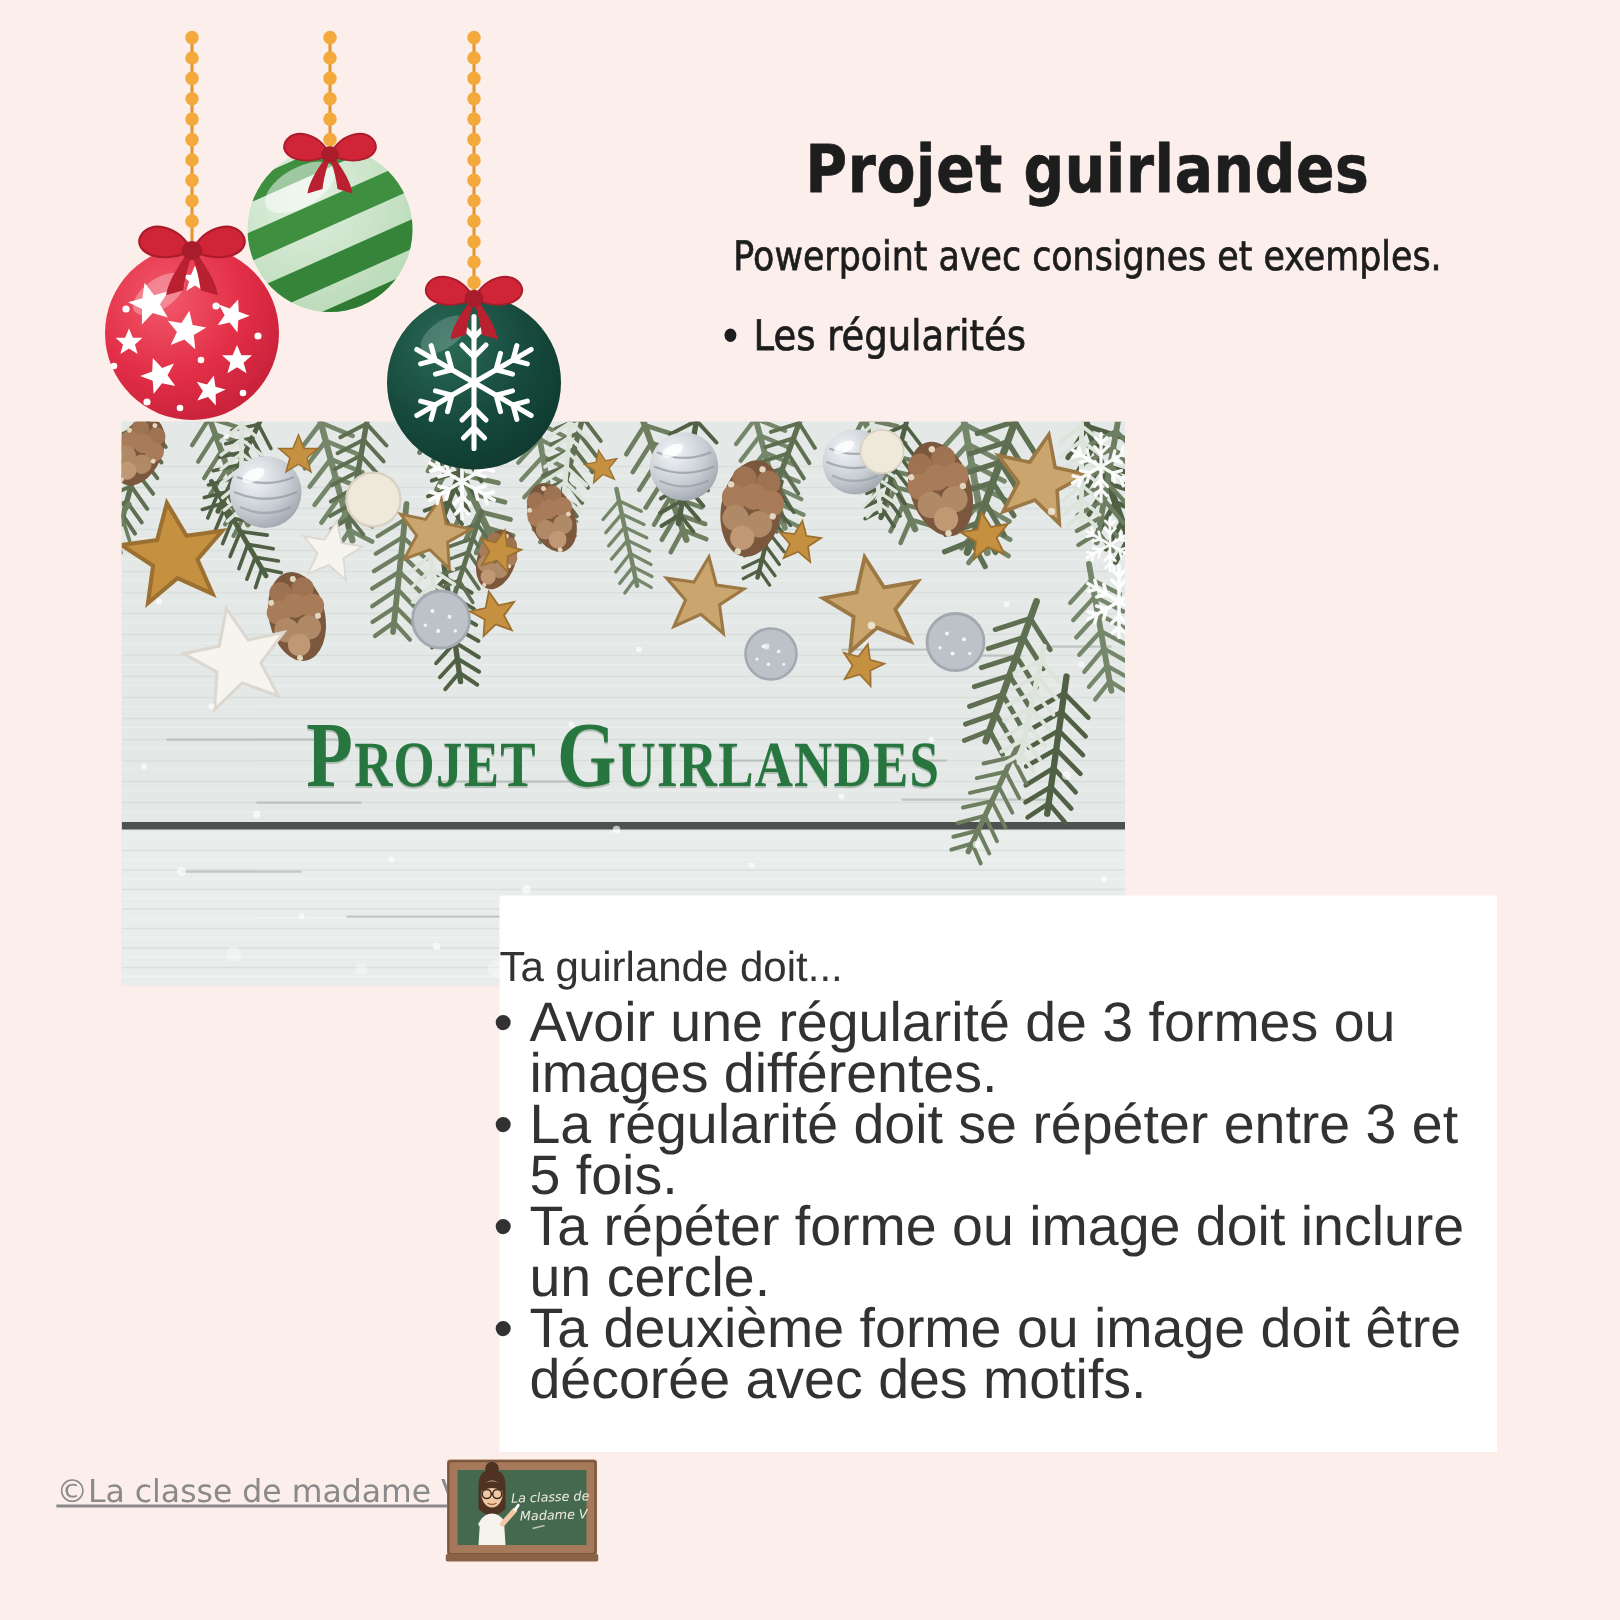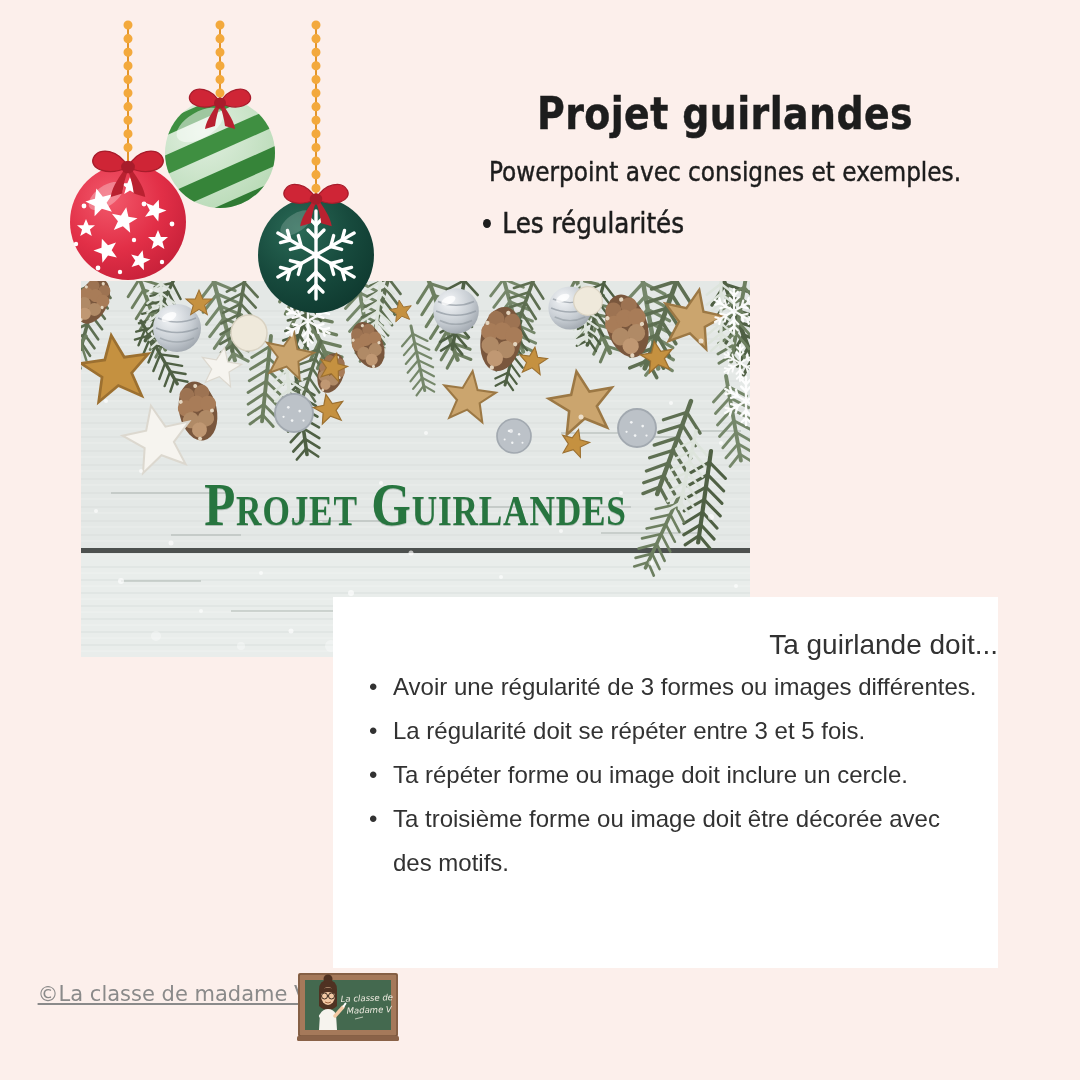--- a/index.html
+++ b/index.html
@@ -40,22 +40,22 @@
     position:absolute;left:0;top:192px;width:100%;text-align:center;z-index:4;
     font-family:"Liberation Serif",serif;font-weight:bold;font-variant:small-caps;
     font-size:62px;line-height:62px;color:#27753f;letter-spacing:1px;
     transform:scaleX(.82);transform-origin:50% 50%;
     text-shadow:0 1px 0 rgba(20,60,35,.25);
   }
 
   
   .card{position:absolute;left:333px;top:597px;width:665px;height:371px;background:#ffffff;z-index:6;
         font-family:"Liberation Sans",sans-serif;color:#323232}
-  .card-heading{margin:31px 16px 0 0;width:100%;text-align:right;font-size:28px;line-height:34px}
-  .card ul{margin:3px 0 0 0;padding:0 14px 0 60px;list-style:none;font-size:24px;line-height:44px}
+  .card-heading{margin:31px 16px 0 0;width:100%;text-align:left;font-size:28px;line-height:34px}
+  .card ul{margin:3px 0 0 0;padding:0 14px 0 20px;list-style:none;font-size:37px;line-height:34px}
   .card li{position:relative}
   .card li::before{content:"\2022";position:absolute;left:-24px;top:0}
 
   
   .copyright{
     position:absolute;left:35px;top:980px;width:280px;text-align:center;z-index:2;
     font-size:21px;line-height:29px;color:#8a8a8a;
   }
   .copyright a{color:#8a8a8a;text-decoration:underline;cursor:pointer}
   .logo{position:absolute;left:297px;top:972px;z-index:2}
@@ -428,21 +428,21 @@
     </svg>
     <div class="banner-title">Projet Guirlandes</div>
   </div>
 
   <div class="card">
     <div class="card-heading">Ta guirlande doit...</div>
     <ul id="card-list">
         <li>Avoir une régularité de 3 formes ou images différentes.</li>
         <li>La régularité doit se répéter entre 3 et 5 fois.</li>
         <li>Ta répéter forme ou image doit inclure un cercle.</li>
-        <li>Ta troisième forme ou image doit être décorée avec des motifs.</li>
+        <li>Ta deuxième forme ou image doit être décorée avec des motifs.</li>
       </ul>
   </div>
 
   <div class="copyright">
     <div><a>©La classe de madame V.</a></div>
   </div>
 
   <svg class="logo" width="102" height="72" viewBox="0 0 102 72" xmlns="http://www.w3.org/2000/svg">
     <rect x="1" y="1" width="100" height="64" rx="2" fill="#a5795a"></rect>
     <rect x="2" y="2" width="98" height="62" rx="2" fill="none" stroke="#7c583f" stroke-width="1.5"></rect>

